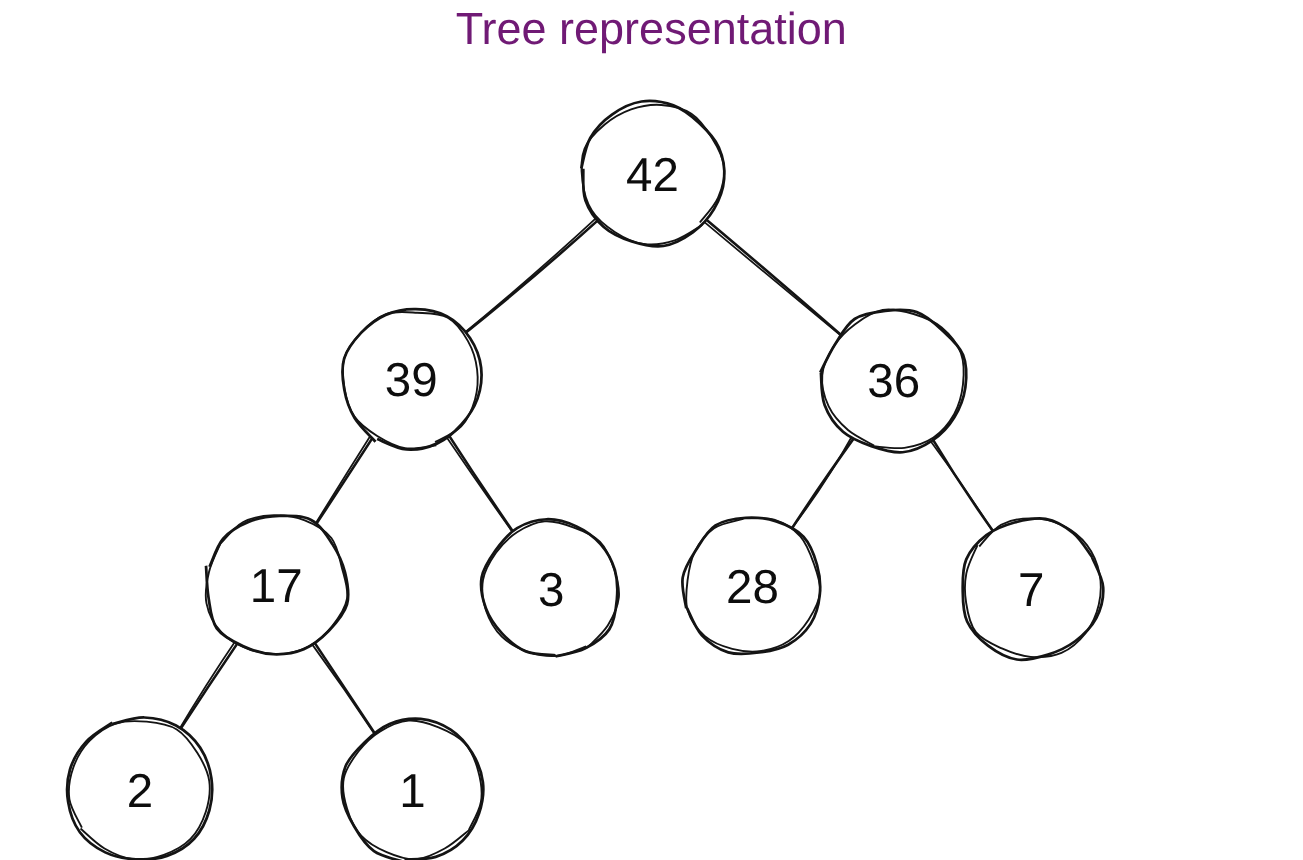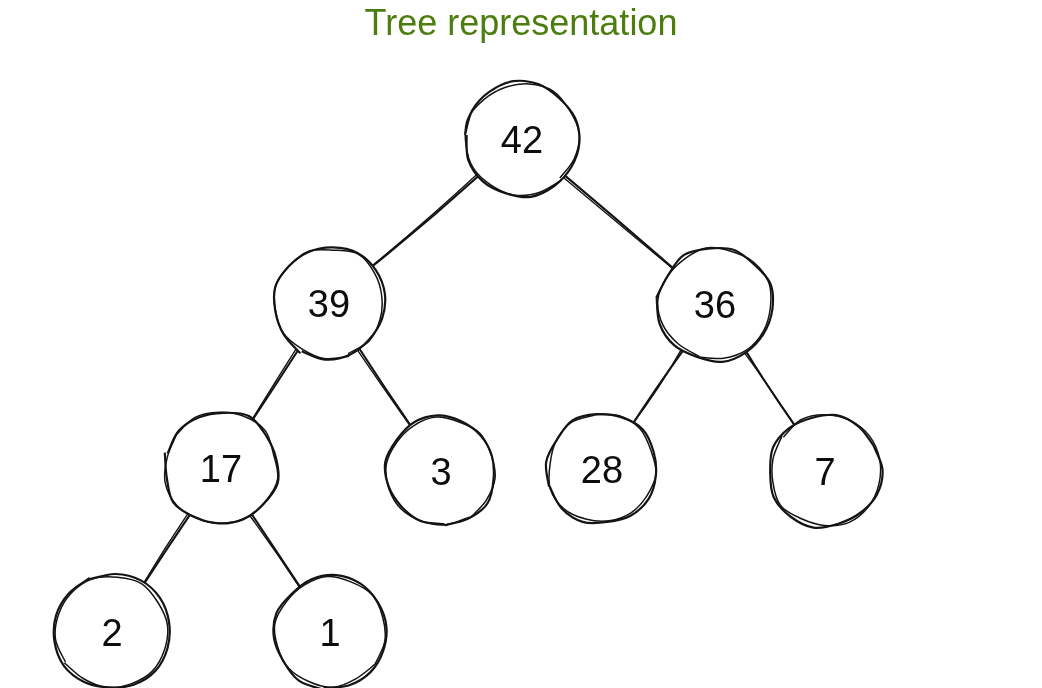--- a/index.html
+++ b/index.html
@@ -19,21 +19,21 @@
   }
   .diagram-title {
     position: absolute;
     top: 2px;
     left: 0;
     width: 100%;
     text-align: center;
     font-size: 36px;
     line-height: 42px;
     font-weight: 400;
-    color: #4d7c0f;
+    color: #701a75;
     letter-spacing: 0px;
     user-select: none;
   }
   svg.tree-svg {
     position: absolute;
     top: 0;
     left: 0;
     width: 1042px;
     height: 688px;
     display: block;

